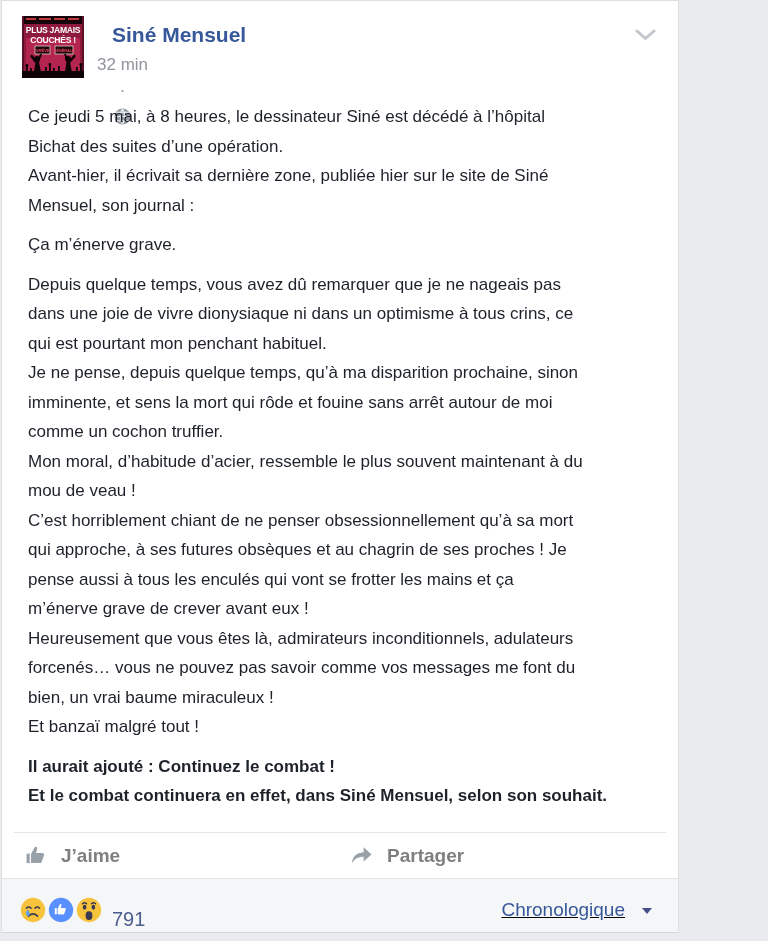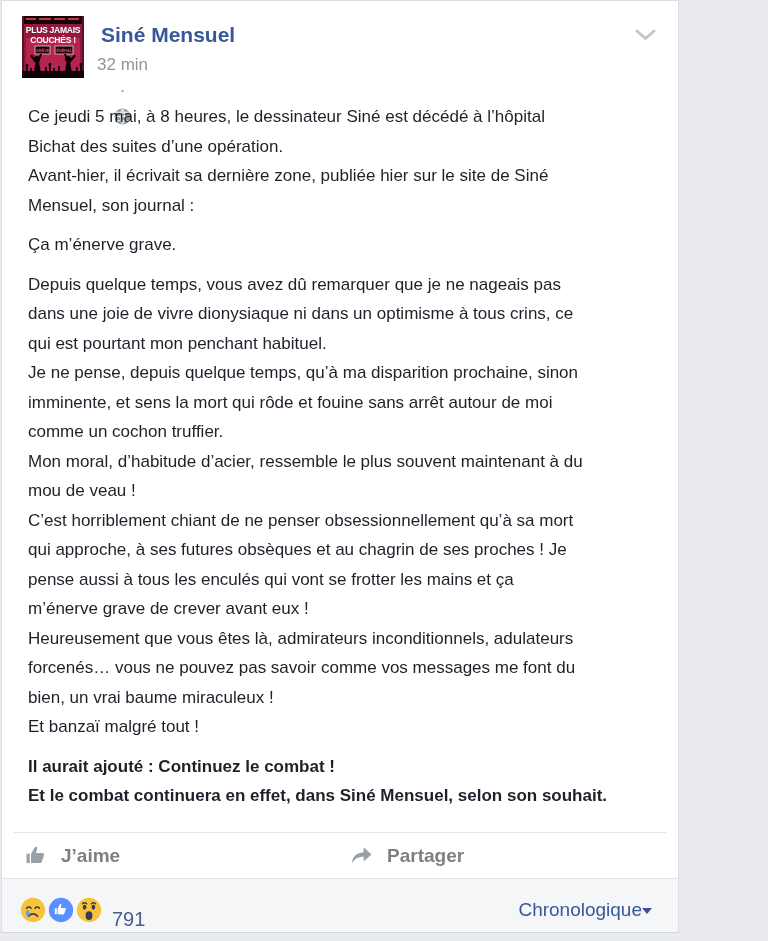--- a/index.html
+++ b/index.html
@@ -3,21 +3,21 @@
 <meta charset="utf-8">
 <style>
   * { margin:0; padding:0; box-sizing:border-box; }
   html,body { width:768px; height:941px; background:#e9ebee; font-family:"Liberation Sans",sans-serif; overflow:hidden; }
   .card {
     position:absolute; left:1px; top:0; width:678px; height:933px;
     background:#fff; border:1px solid #dddfe2; border-bottom-color:#d3d6db;
   }
   
   .avatar { position:absolute; left:20px; top:15px; width:62px; height:62px; cursor:pointer; }
-  .page-title { position:absolute; left:99px; top:22px; font-size:21px; font-weight:bold; color:#365899; cursor:pointer; }
+  .page-title { position:absolute; left:110px; top:22px; font-size:21px; font-weight:bold; color:#365899; cursor:pointer; }
   .meta { position:absolute; left:95px; top:54px; font-size:17px; color:#90949c; display:flex; align-items:center; gap:6px;flex-direction:column; }
   .meta .globe { display:inline-block; margin-top:1px; }
   .story-chevron { position:absolute; right:22px; top:26px; cursor:pointer; }
   
   .content { position:absolute; left:26px; right:26px; top:101px; color:#1d2129; font-size:17px; line-height:29.5px; }
   .content p { white-space:pre-line; margin:0 0 10px 0; }
   .content p:last-child { margin-bottom:4px;font-weight:bold; }
   
   .divider { position:absolute; left:12px; right:12px; top:831px; height:1px; background:#e5e5e5; }
   .actions { position:absolute; left:0; right:0; top:832px; height:45px; }
@@ -25,21 +25,21 @@
   .action span { font-size:19px; font-weight:bold; color:#7f7f7f; }
   .action-like { left:23px; }
   .action-comment { left:161px; }
   .action-share { left:349px; }
   
   .footer { position:absolute; left:0; right:0; top:877px; bottom:0; background:#f5f6f7; border-top:1px solid #e5e5e5;
             display:flex; align-items:center; justify-content:space-between; padding:8px 26px 0 18px; }
   .reactions { display:flex; align-items:center; cursor:pointer; }
   .reactions svg { display:block; margin-right:2px; }
   .reaction-count { font-size:20px; color:#4c5c8e; margin-left:8px;margin-top:20px; }
-  .sort { display:flex; align-items:center; gap:0; cursor:pointer; }
+  .sort { display:flex; align-items:center; gap:17px; cursor:pointer;text-decoration:underline; }
   .sort span { font-size:19px; color:#365899; }
   .sort .caret { width:0; height:0; border-left:5px solid transparent; border-right:5px solid transparent; border-top:6px solid #44508c; margin-top:2px; }
 </style>
 </head>
 <body>
 
 <div class="card">
 
   <div class="avatar">
     <svg width="62" height="62" viewBox="0 0 62 62">

